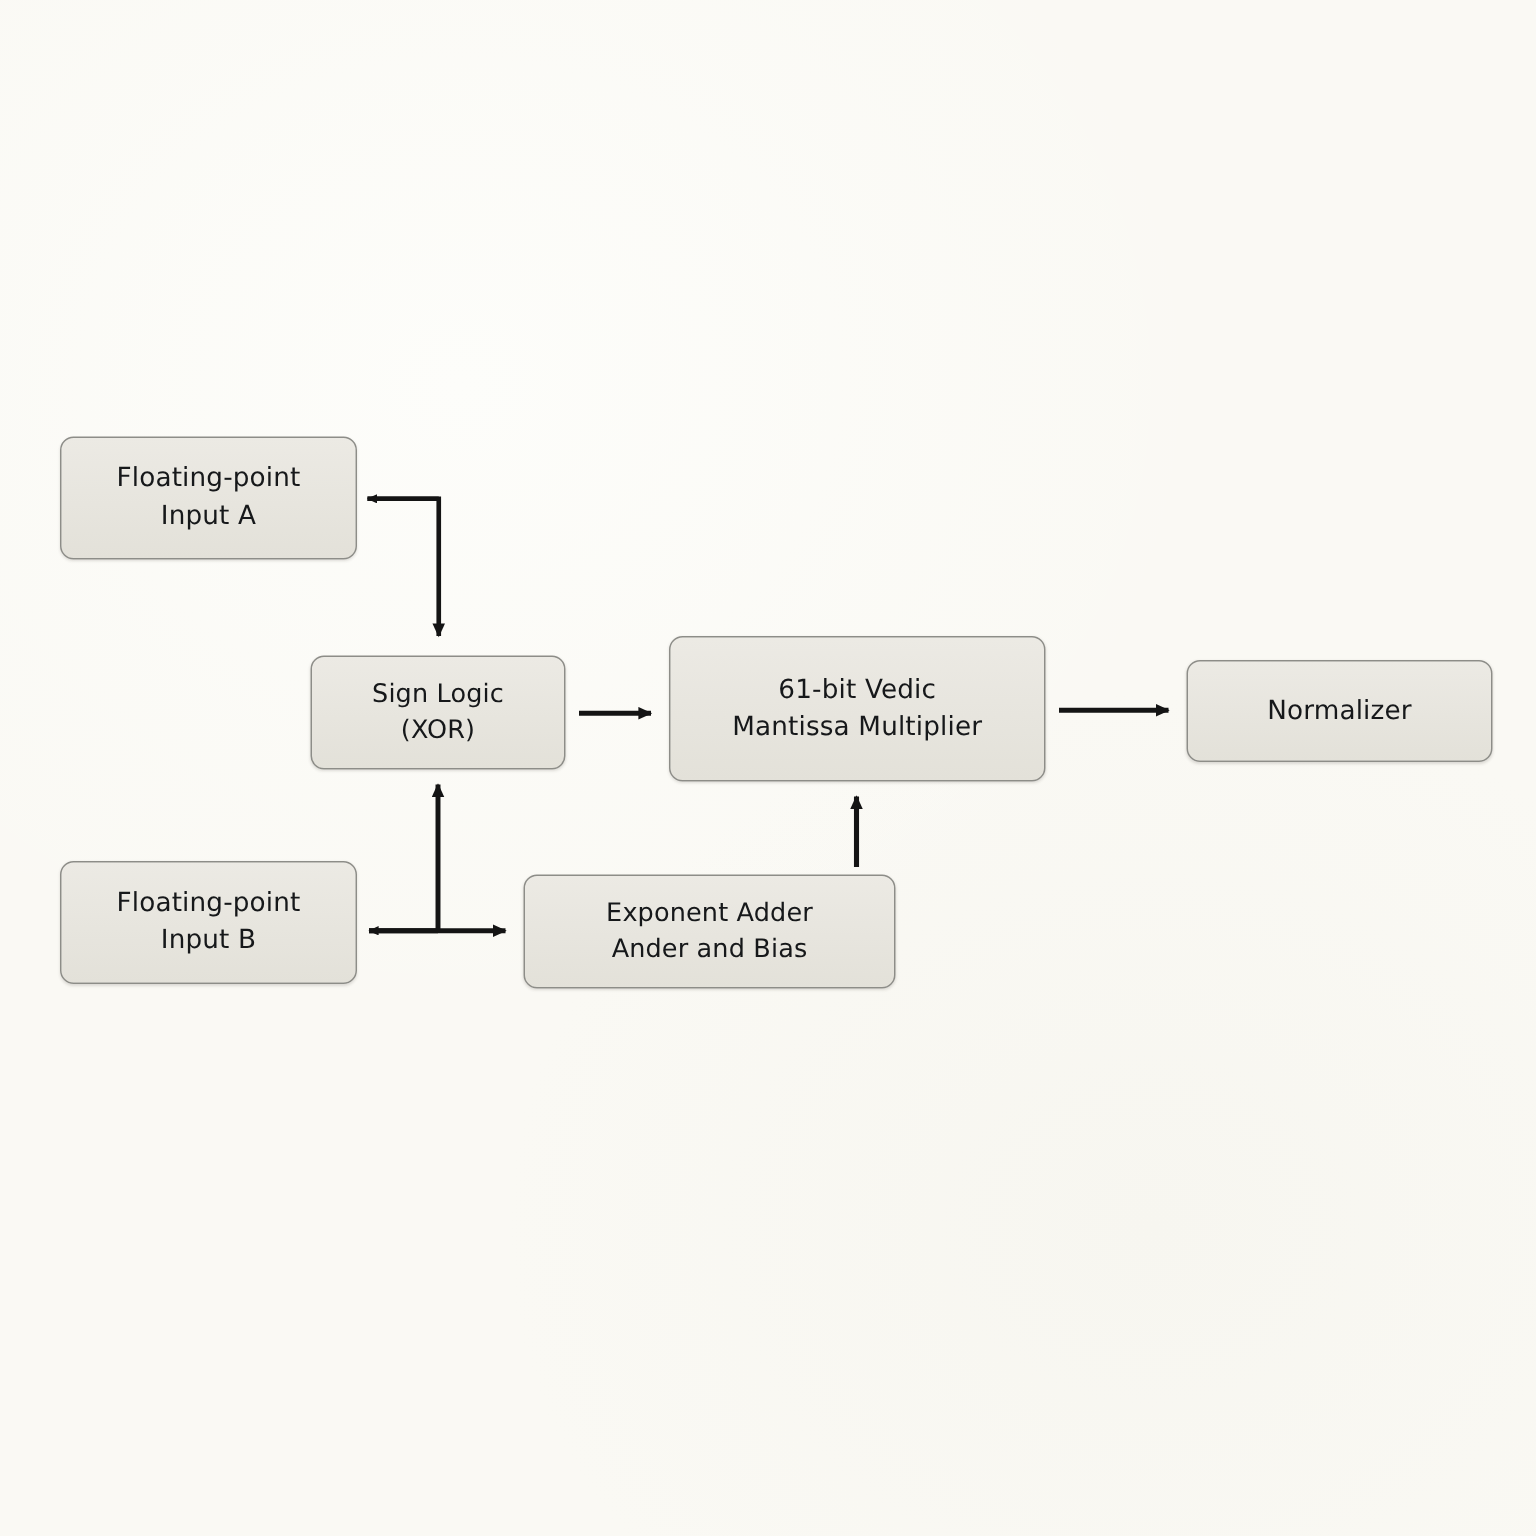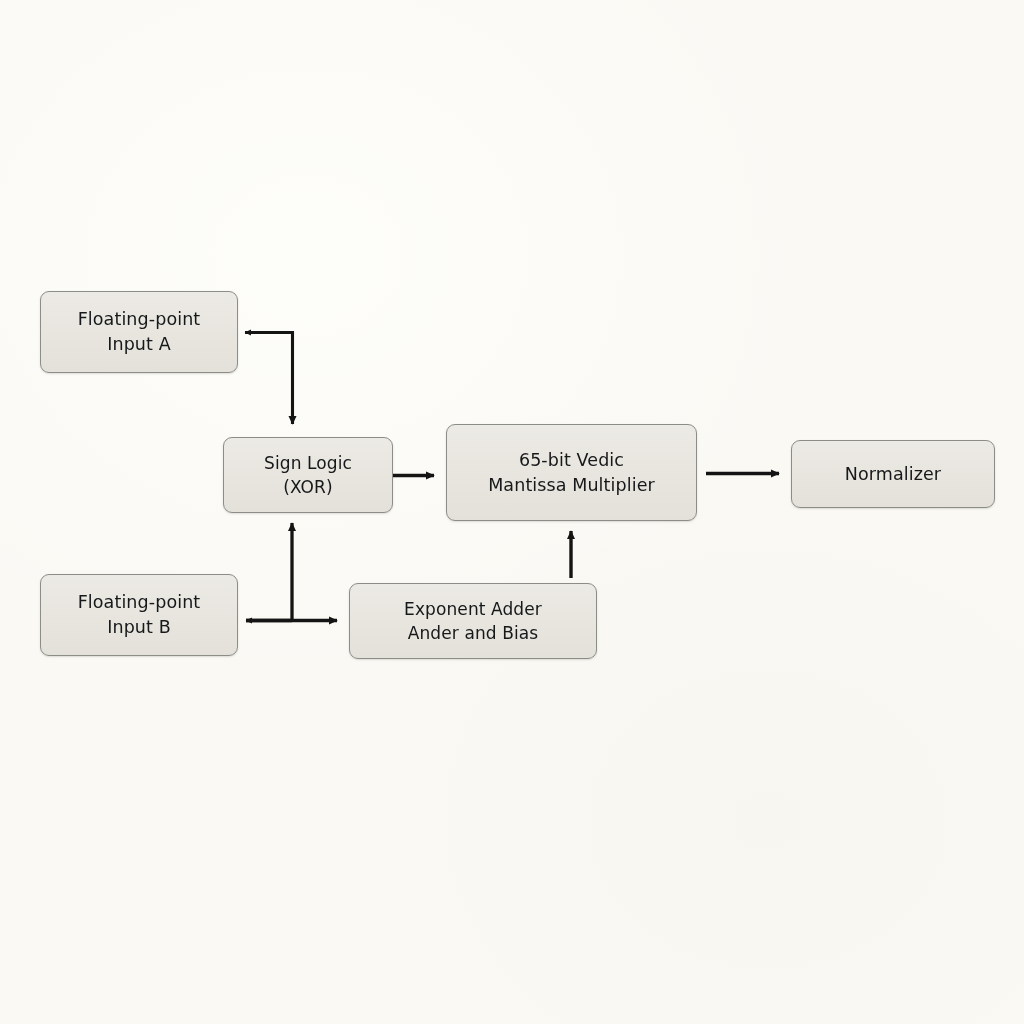--- a/index.html
+++ b/index.html
@@ -45,21 +45,21 @@
     box-shadow: 0 1px 2px rgba(60,58,52,0.16);
     line-height: 1.42;
     letter-spacing: 0.1px;
   }
   .node .label {
     padding: 0 10px;
     white-space: pre-line;
   }
   #n-input-a  { left: 40px;  top: 291px; width: 198px; height: 82px;  font-size: 17.5px; }
   #n-input-b  { left: 40px;  top: 574px; width: 198px; height: 82px;  font-size: 17.5px; }
-  #n-sign     { left: 207px; top: 437px; width: 170px; height: 76px;  font-size: 17px; margin-left: 16px; }
+  #n-sign     { left: 207px; top: 437px; width: 170px; height: 76px;  font-size: 17px; }
   #n-vedic    { left: 446px; top: 424px; width: 251px; height: 97px;  font-size: 17.5px; }
   #n-expadder { left: 349px; top: 583px; width: 248px; height: 76px;  font-size: 17px; align-items: center; }
   #n-norm     { left: 791px; top: 440px; width: 204px; height: 68px;  font-size: 17.5px; }
 </style>
 </head>
 <body>
 
 <div id="canvas">
 
   <svg id="edges" viewBox="0 0 1024 1024" xmlns="http://www.w3.org/2000/svg">
@@ -108,21 +108,21 @@
     <span class="label">Floating-point
 Input B</span>
   </div>
 
   <div class="node" id="n-sign">
     <span class="label">Sign Logic
 (XOR)</span>
   </div>
 
   <div class="node" id="n-vedic">
-    <span class="label">65-bit Vedic
+    <span class="label">61-bit Vedic
 Mantissa Multiplier</span>
   </div>
 
   <div class="node" id="n-expadder">
     <span class="label">Exponent Adder
 Ander and Bias</span>
   </div>
 
   <div class="node" id="n-norm">
     <span class="label">Normalizer</span>

